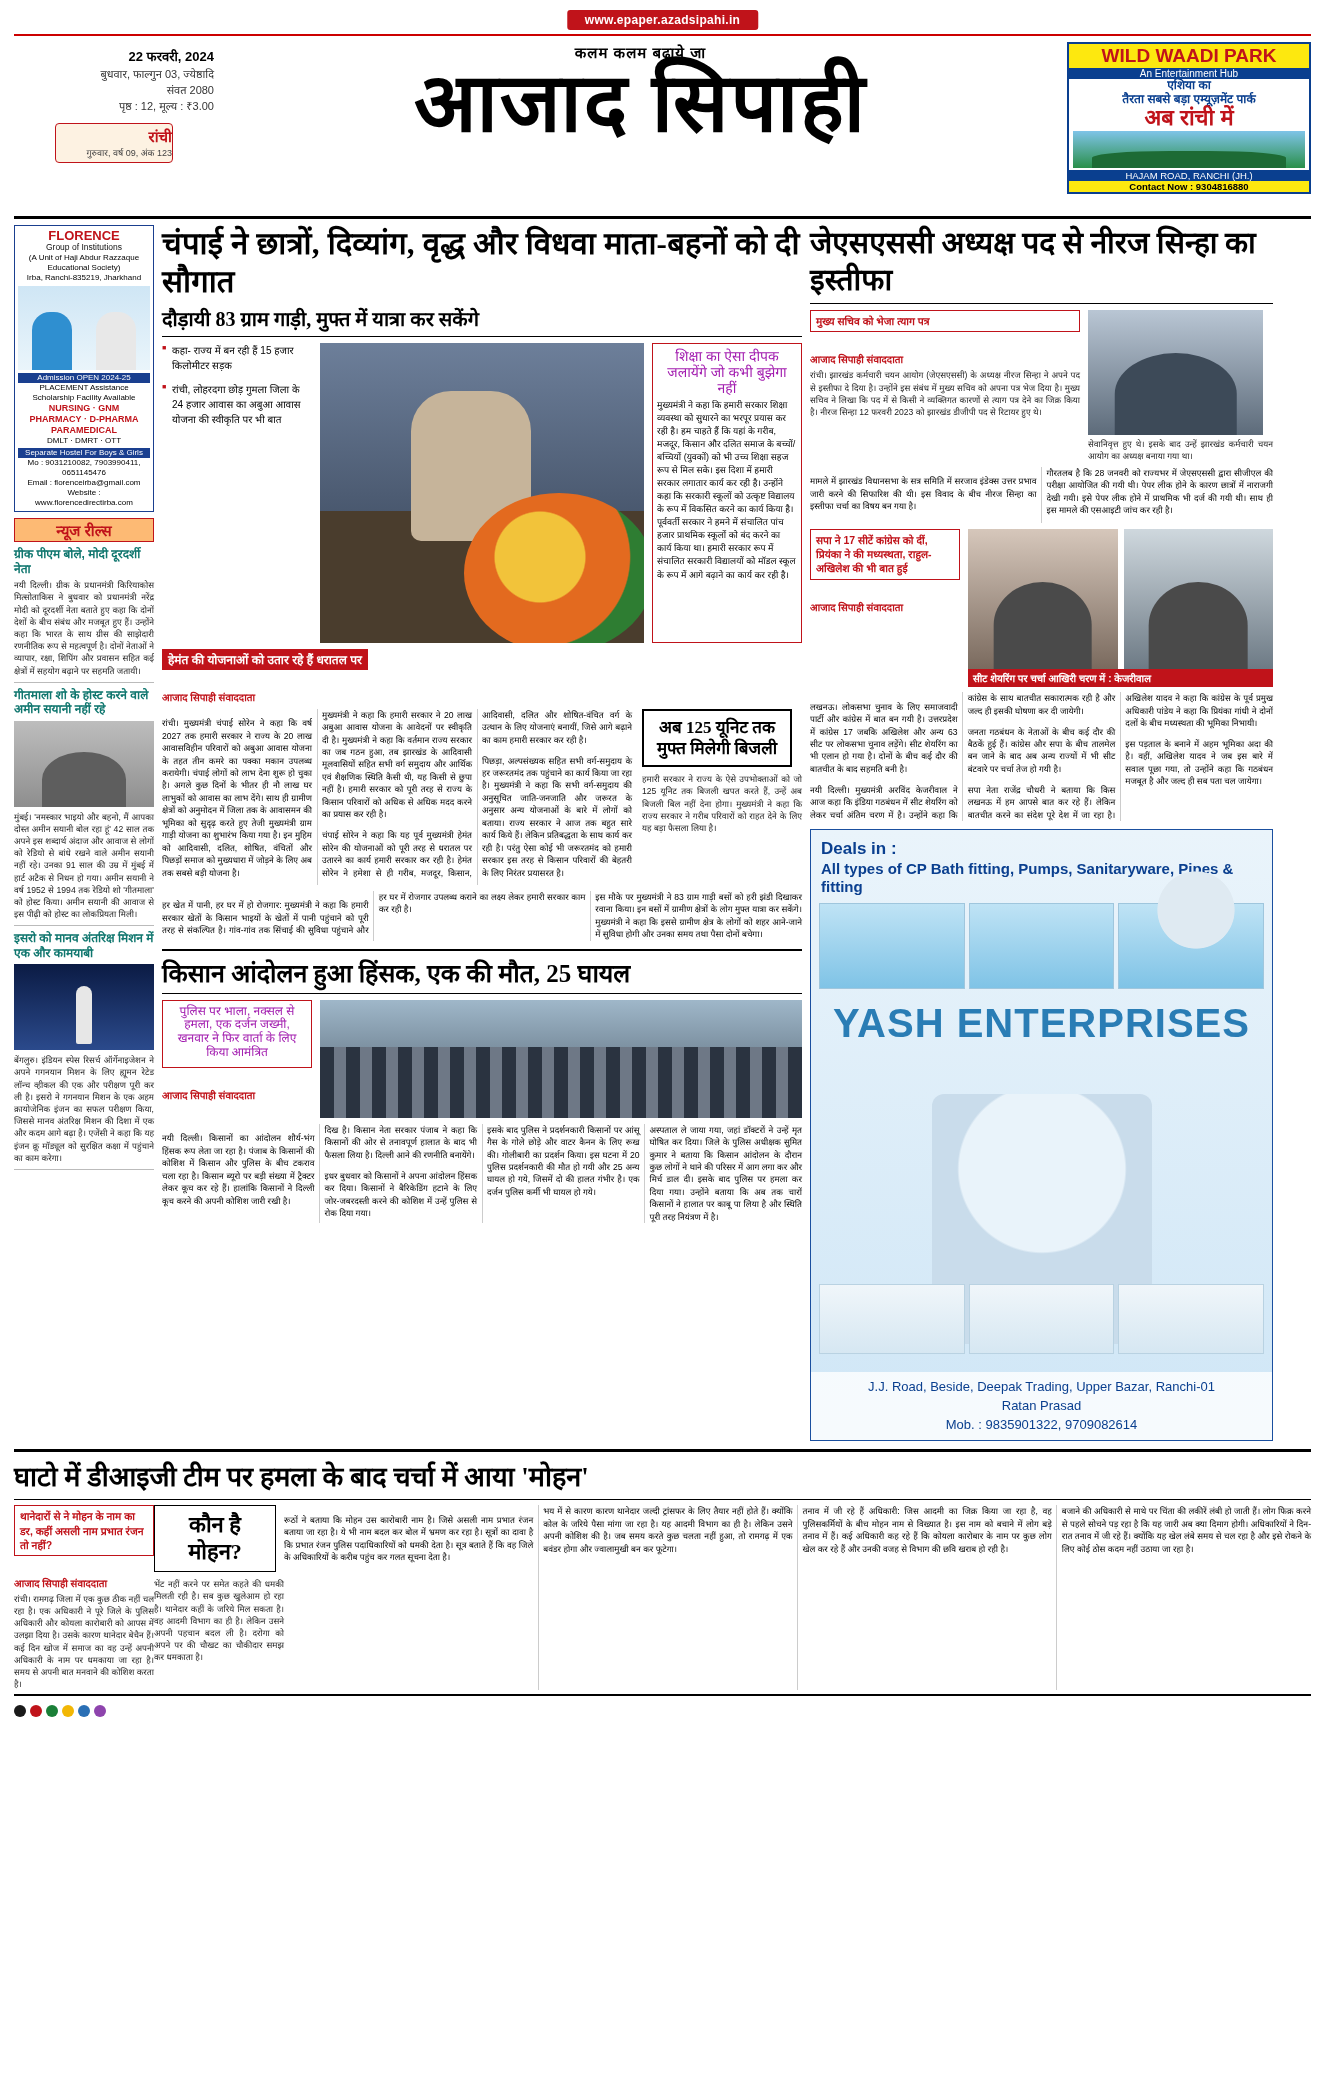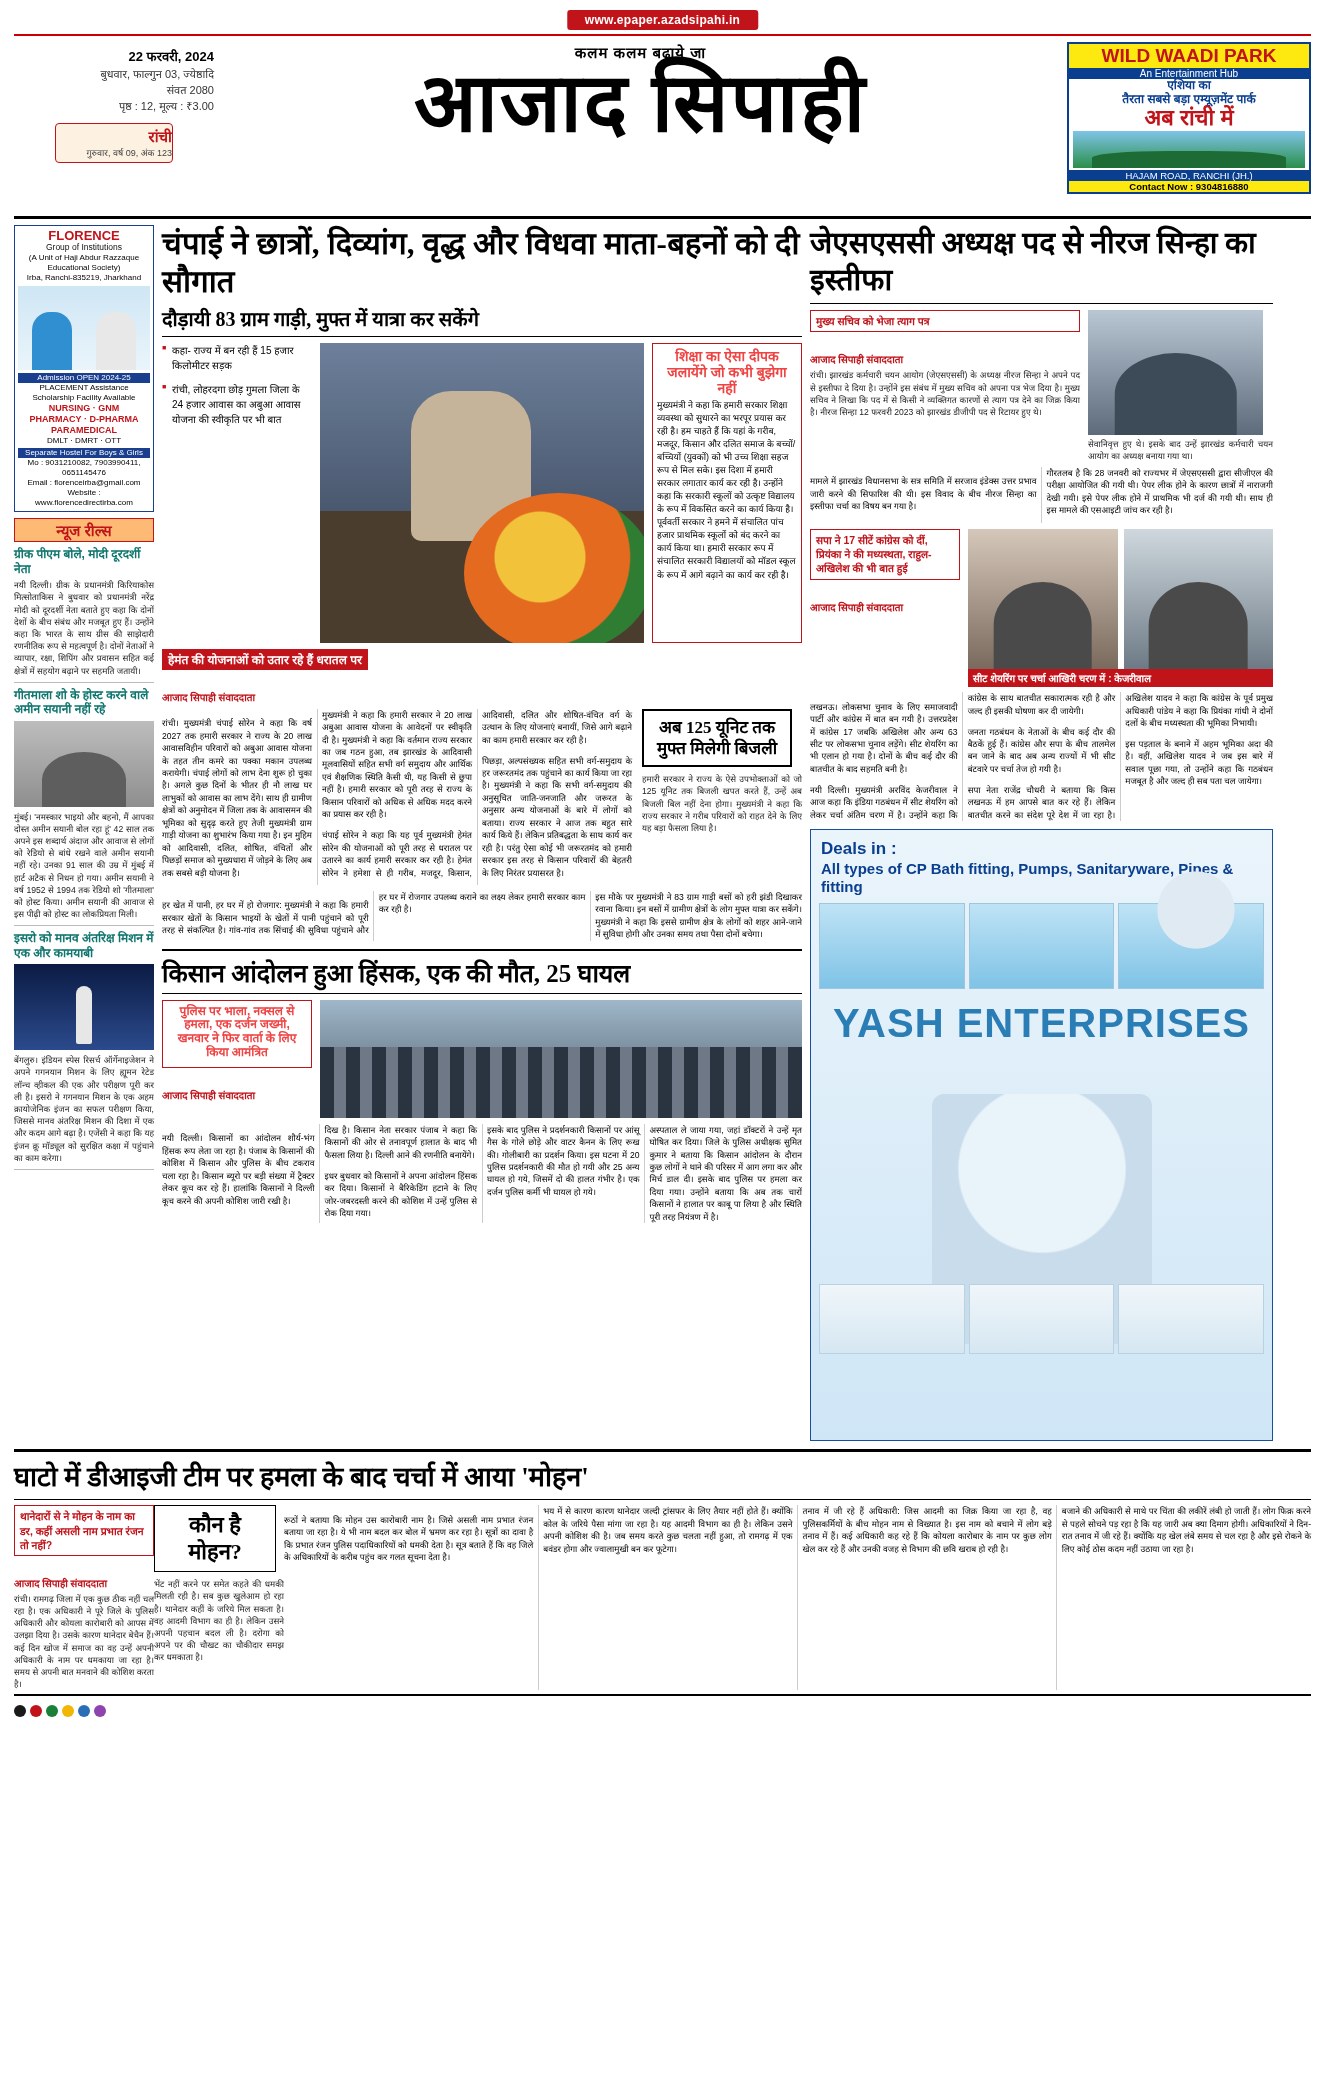--- a/index.html
+++ b/index.html
@@ -98,21 +98,21 @@
   .bullets li { margin-bottom:9px; list-style:none; position:relative; padding-left:10px; }
   .bullets li:before { content:"■"; position:absolute; left:0; top:0; color:#c0131a; font-size:7px; }
   .bullets ul { margin:0; padding:0; }
   .lead-photo { flex:1; height:300px; background:linear-gradient(#6d7f9a,#2e3a4d); position:relative; overflow:hidden; }
   .lead-photo .podium { position:absolute; left:0; bottom:0; width:100%; height:44%; background:#4a3d2d; }
   .lead-photo .person { position:absolute; left:28%; bottom:34%; width:120px; height:150px; background:#c6b49a; border-radius:40px 40px 10px 10px; }
   .lead-photo .flower { position:absolute; right:-10px; bottom:-10px; width:190px; height:160px; background:radial-gradient(circle at 40% 40%, #f2c33a 0 30%, #e36a1f 31% 60%, #2e7d32 61% 100%); border-radius:50%; }
   .sidebox {
     width:150px; border:1px solid #c0131a; padding:4px; font-size:9px; line-height:1.45;
   }
-  .sidebox .sb-h { color:#ef4444; font-weight:bold; font-size:14px; line-height:1.15; text-align:center; margin-bottom:3px;}
+  .sidebox .sb-h { color:#a21caf; font-weight:normal; font-size:14px; line-height:1.15; text-align:center; margin-bottom:3px;}
   .kicker-band { background:#c0131a; color:#fff; font-size:12px; font-weight:bold; padding:2px 6px; display:inline-block; margin-top:6px;}
   .byline { color:#c0131a; font-weight:bold; font-size:10px; margin:20px 0 3px; }
   .cols4 { column-count:4; column-gap:10px; column-rule:1px solid #ccc; font-size:8.6px; line-height:1.45; text-align:justify; }
   .cols3 { column-count:3; column-gap:10px; column-rule:1px solid #ccc; font-size:8.6px; line-height:1.45; text-align:justify; }
   .cols2 { column-count:2; column-gap:10px; column-rule:1px solid #ccc; font-size:8.6px; line-height:1.45; text-align:justify; }
   .pullbox {
     border:2px solid #000; padding:6px; font-family:"Liberation Serif",serif;
     font-weight:bold; font-size:17px; line-height:1.25; text-align:center; width:150px;
   }
   .sub-head {
@@ -367,20 +367,25 @@
           <div class="tile"></div>
           <div class="tile"></div>
         </div>
         <div class="brand">YASH ENTERPRISES</div>
         <div class="tap"></div>
         <div class="tilesm" style="position:absolute;bottom:86px;left:0;width:100%;">
           <div class="tsm"></div>
           <div class="tsm"></div>
           <div class="tsm"></div>
         </div>
+        <div class="foot">
+          <div>J.J. Road, Beside, Deepak Trading, Upper Bazar, Ranchi-01</div>
+          <div>Ratan Prasad</div>
+          <div>Mob. : 9835901322, 9709082614</div>
+        </div>
       </div>
     </div>
   </div>
 
   <div class="bottom-head">घाटो में डीआइजी टीम पर हमला के बाद चर्चा में आया 'मोहन'</div>
   <div style="display:flex;margin-top:5px;justify-content:flex-end;">
     <div style="width:140px">
       <div class="tagbox">थानेदारों से ने मोहन के नाम का डर, कहीं असली नाम प्रभात रंजन तो नहीं?</div>
       <div class="byline">आजाद सिपाही संवाददाता</div>
       <div class="rail-b">रांची। रामगढ़ जिला में एक कुछ ठीक नहीं चल रहा है। एक अधिकारी ने पूरे जिले के पुलिस अधिकारी और कोयला कारोबारी को आपस में उलझा दिया है। उसके कारण थानेदार बेचैन हैं। कई दिन खोज में समाज का वह उन्हें अपनी अधिकारी के नाम पर धमकाया जा रहा है। समय से अपनी बात मनवाने की कोशिश करता है।</div>

